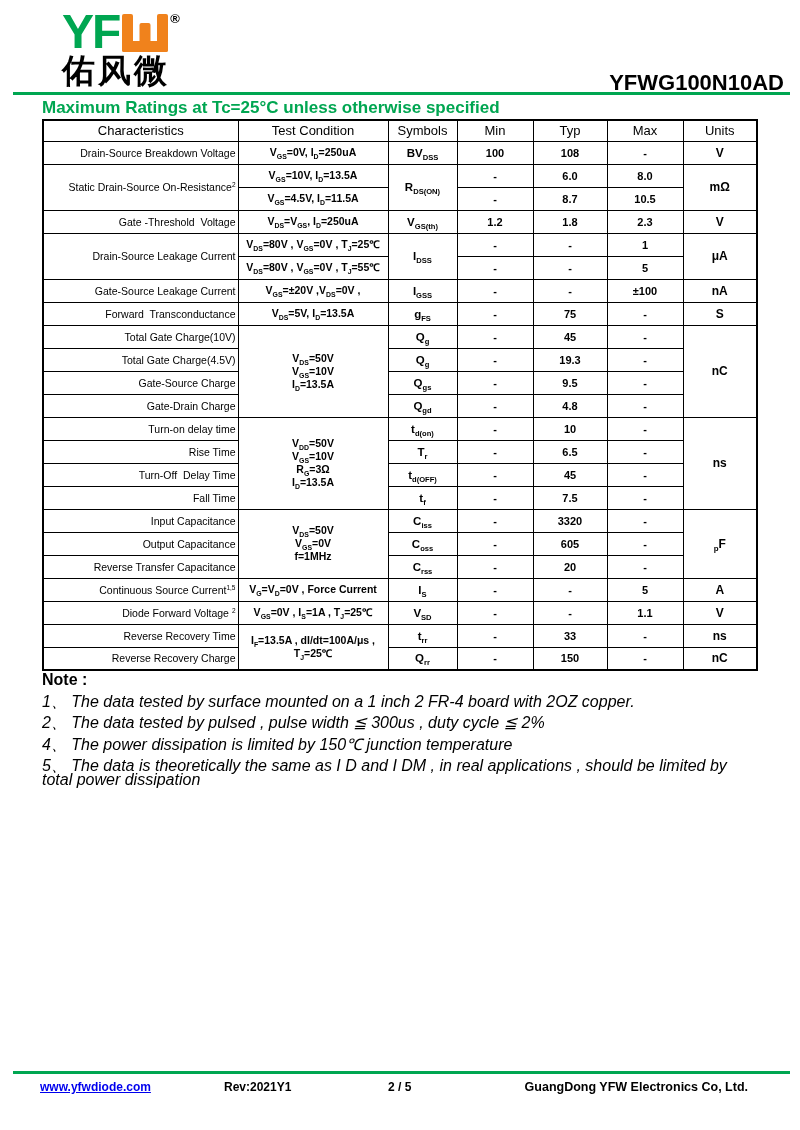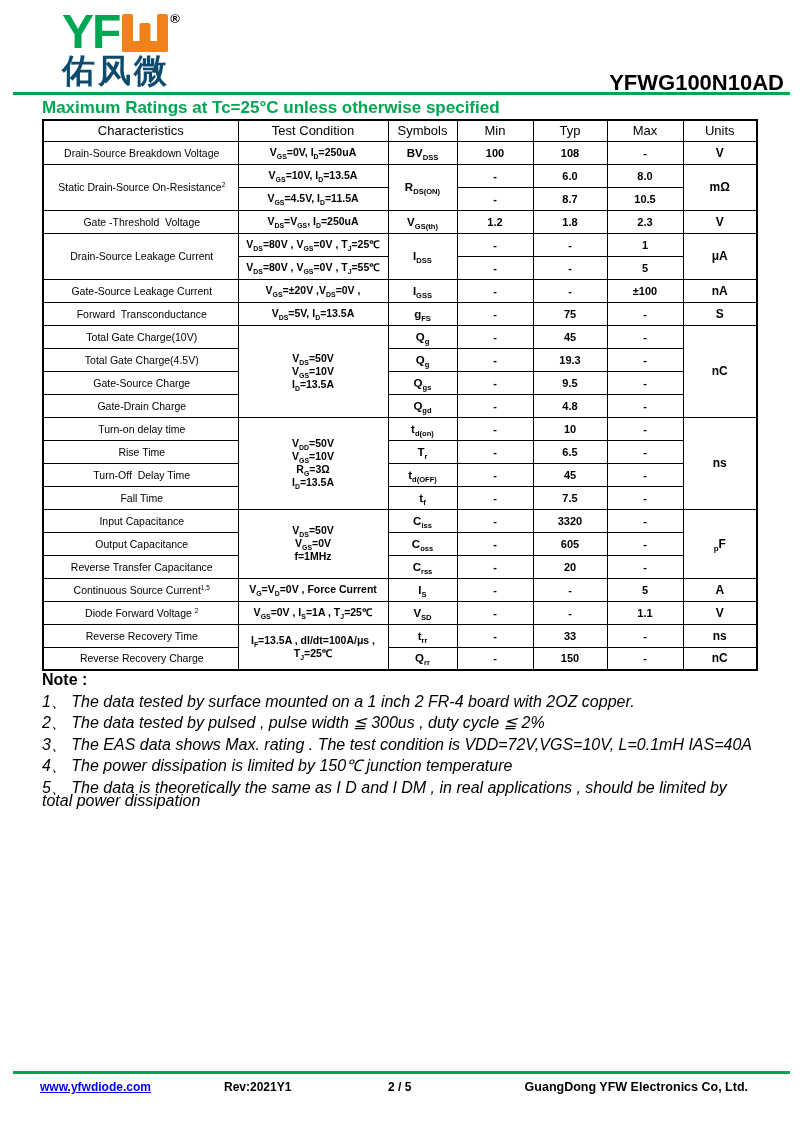--- a/index.html
+++ b/index.html
@@ -10,35 +10,35 @@
   }
   
   .logo { position:absolute; left:40px; top:12px;margin-left:22px; }
   .logo-top { display:flex; align-items:flex-start; }
   .logo-yf {
     font-size:48px; line-height:40px; font-weight:bold; letter-spacing:-2px;
     color:var(--green,#00a651); font-family:"Liberation Sans",sans-serif;
   }
   .logo-w { width:46px; height:38px; margin-left:3px; margin-top:2px; }
   .logo-reg { font-size:13px; line-height:13px; margin-left:2px; color:#000; font-weight:bold; }
-  .logo-cn { font-size:33px; line-height:34px; font-weight:bold; letter-spacing:3px; color:#0c4a6e; margin-top:2px; }
+  .logo-cn { font-size:33px; line-height:34px; font-weight:bold; letter-spacing:3px; color:#000000; margin-top:2px; }
   .part-number { position:absolute; right:16px; top:70px; font-size:22px; font-weight:bold; color:#000; }
   .rule { position:absolute; left:13px; width:777px; height:3px; background:var(--green,#00a651); }
   .rule-top { top:92px; }
   .rule-bottom { top:1071px; }
   .section-title { position:absolute; left:42px; top:98px; font-size:17px; font-weight:bold; color:var(--green,#00a651); }
   
   table.spec {
     position:absolute; left:42px; top:119px; width:714px;
     border-collapse:collapse; table-layout:fixed; border:2px solid #000;
   }
   .spec th, .spec td { border:1px solid #000; padding:0 2px; text-align:center; vertical-align:middle; }
   .spec th { height:21px; font-size:13px; font-weight:normal; }
   .spec td { height:23px; font-size:11px; font-weight:bold; }
-  .spec td.ch { text-align:center; font-weight:normal; font-size:10.5px; padding-left:4px; white-space:pre-wrap; }
+  .spec td.ch { text-align:right; font-weight:normal; font-size:10.5px; padding-left:4px; white-space:pre-wrap; }
   .spec td.tc { font-size:10.5px; line-height:13px; }
   .spec td.sym { font-size:11.5px; }
   .spec td.unit { font-size:12px; }
   .spec sub { font-size:66%; line-height:0; }
   .spec sup { font-size:66%; line-height:0; }
   sup.chsup { font-size:62%; line-height:0; }
   
   .notes { position:absolute; left:42px; top:673px; width:710px; font-size:16px; line-height:13.5px; color:#000; }
   .note-label { font-weight:bold; }
   .note-item { margin-top:8px;font-style:italic; }
@@ -276,21 +276,20 @@
       <td class="val">-</td>
       <td class="unit">nC</td>
     </tr>
   </tbody>
     </table>
 
   <div class="notes">
     <div class="note-label">Note :</div>
     <div class="note-item">1、 The data tested by surface mounted on a 1 inch 2 FR-4 board with 2OZ copper.</div>
     <div class="note-item">2、 The data tested by pulsed , pulse width ≦ 300us , duty cycle ≦ 2%</div>
-    <div class="note-item">3、 The EAS data shows Max. rating . The test condition is VDD=72V,VGS=10V, L=0.1mH IAS=40A</div>
     <div class="note-item">4、 The power dissipation is limited by 150℃ junction temperature</div>
     <div class="note-item">5、 The data is theoretically the same as I D and I DM , in real applications , should be limited by total power dissipation</div>
   </div>
 
   <div class="rule rule-bottom"></div>
   <div class="footer">
     <a href="#" class="footer-link">www.yfwdiode.com</a>
     <span class="footer-rev">Rev:2021Y1</span>
     <span class="footer-page">2 / 5</span>
     <span class="footer-company">GuangDong YFW Electronics Co, Ltd.</span>

